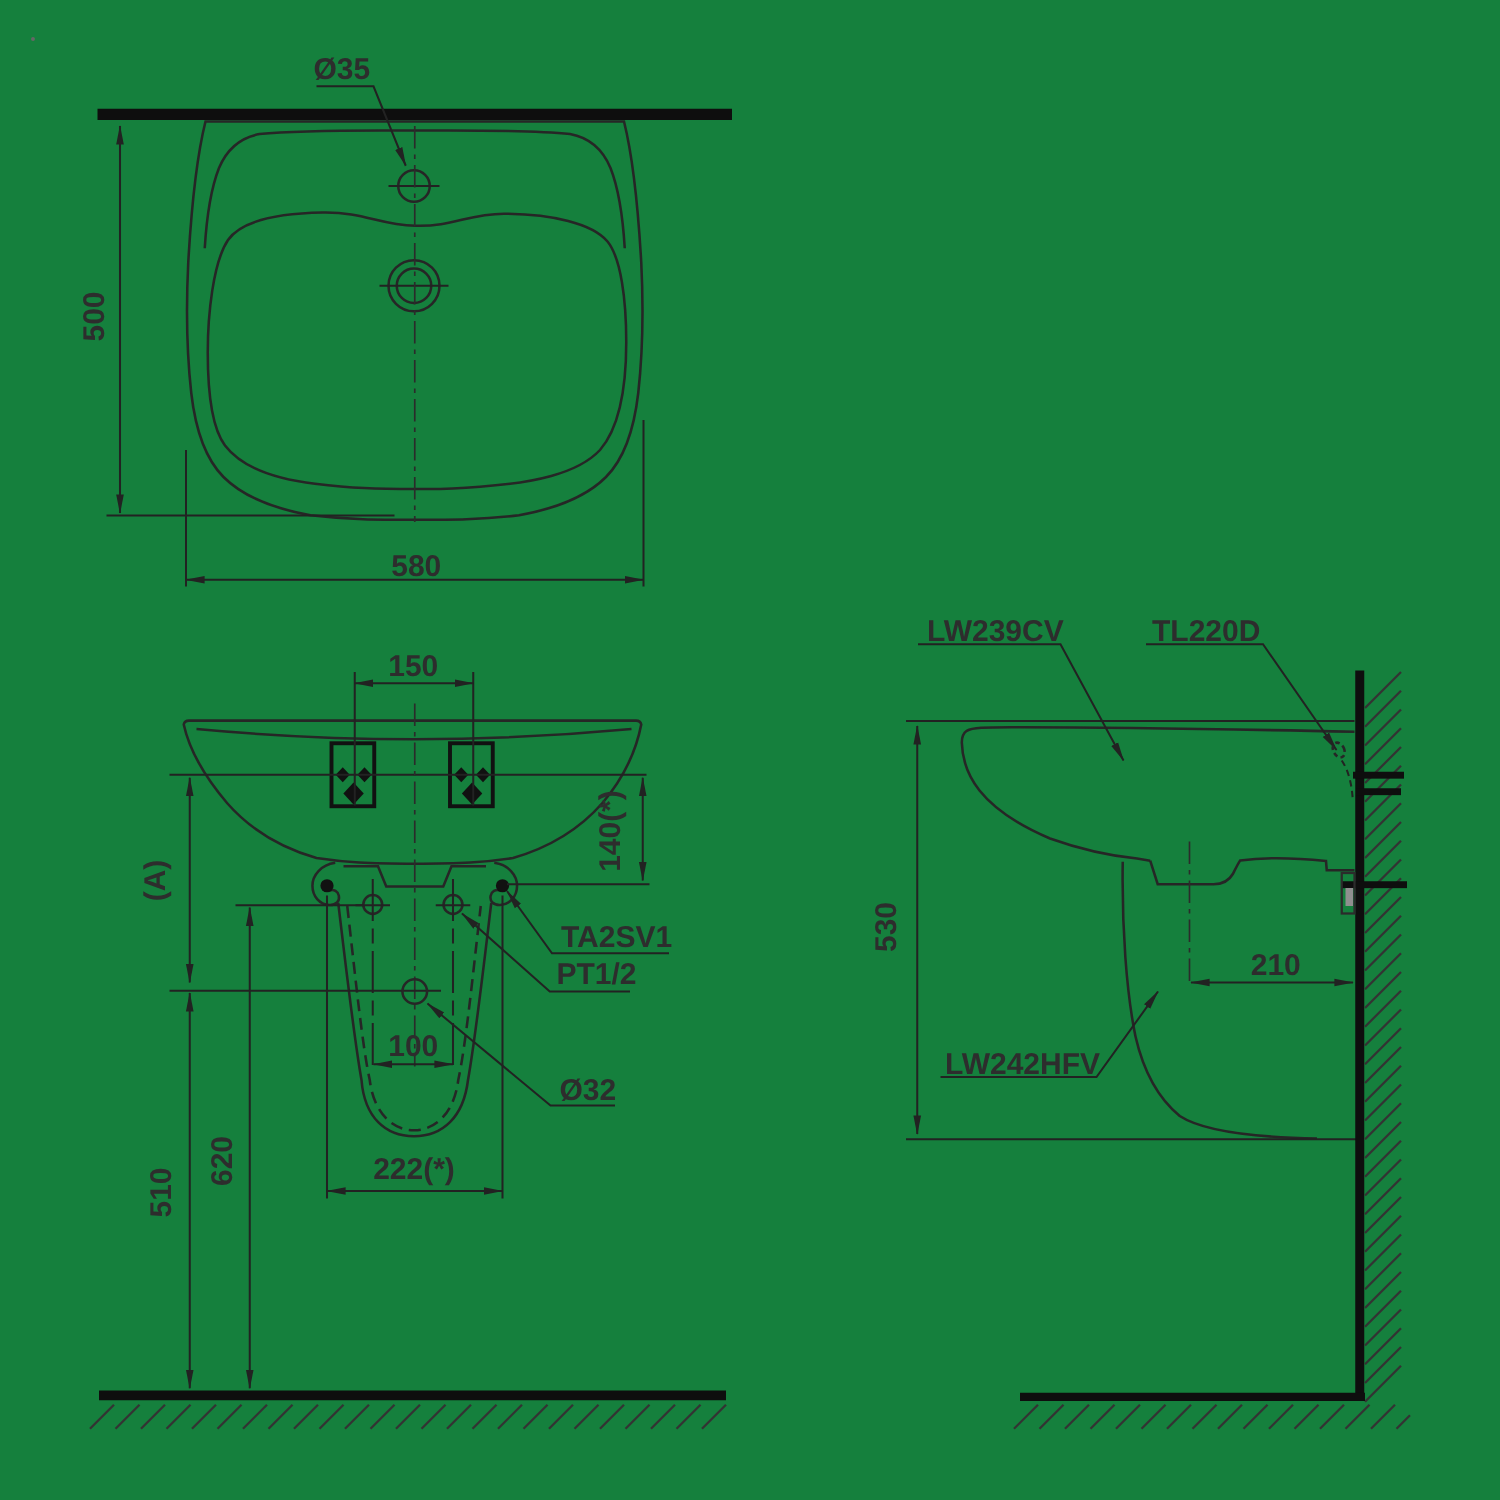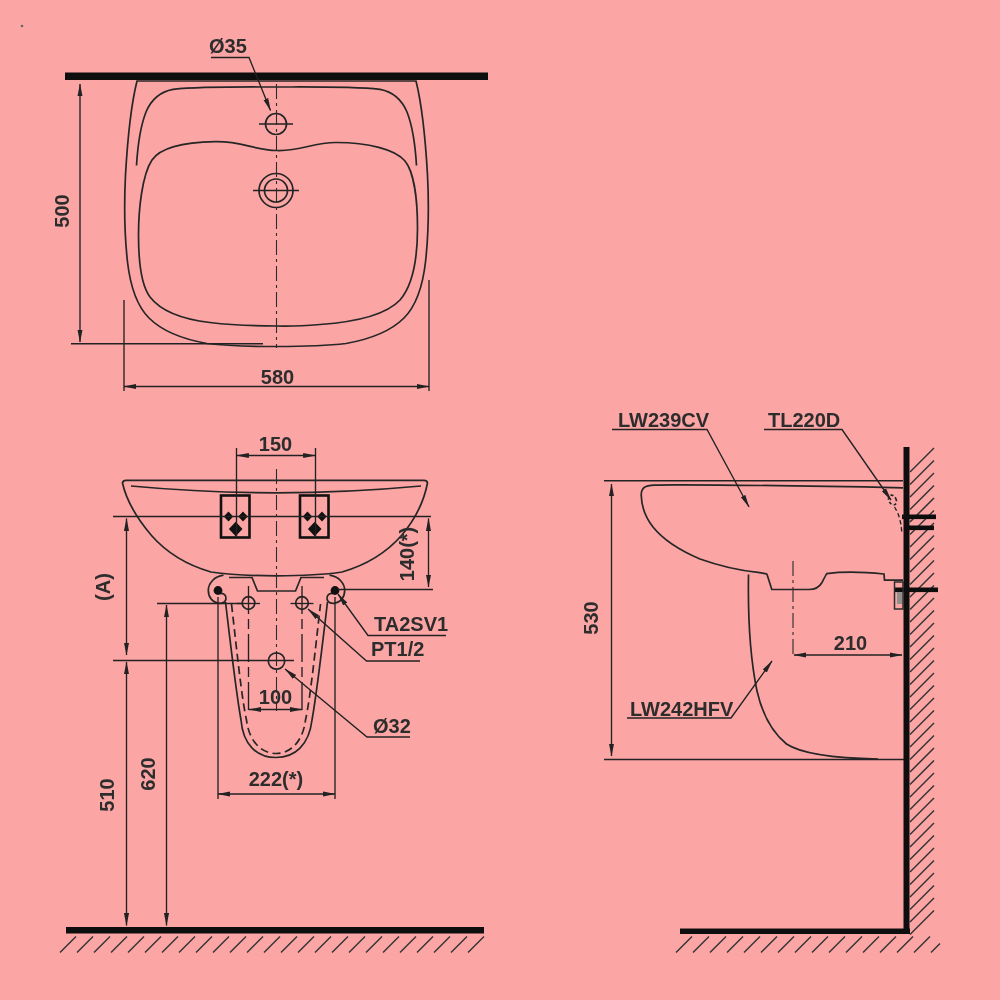--- a/index.html
+++ b/index.html
@@ -1,16 +1,16 @@
 <!DOCTYPE html>
 <html><head>
 <meta charset="utf-8">
 <style>
 html,body{margin:0;padding:0;background:#ffffff;}
-#page{width:1000px;height:1000px;position:relative;background:#fca5a5;}
+#page{width:1000px;height:1000px;position:relative;background:#15803d;}
 text{font-family:"Liberation Sans",sans-serif;font-weight:bold;fill:#2d2d2d;}
 .ln{stroke:#222;stroke-width:1.35;fill:none;}
 .out{stroke:#262626;stroke-width:1.7;fill:none;}
 .cl{stroke:#2b2b2b;stroke-width:1.1;fill:none;stroke-dasharray:15 4 3 4;}
 </style>
 </head>
 <body>
 <div id="page">
 <svg width="1000" height="1000" viewBox="0 0 1000 1000">
 <defs>

